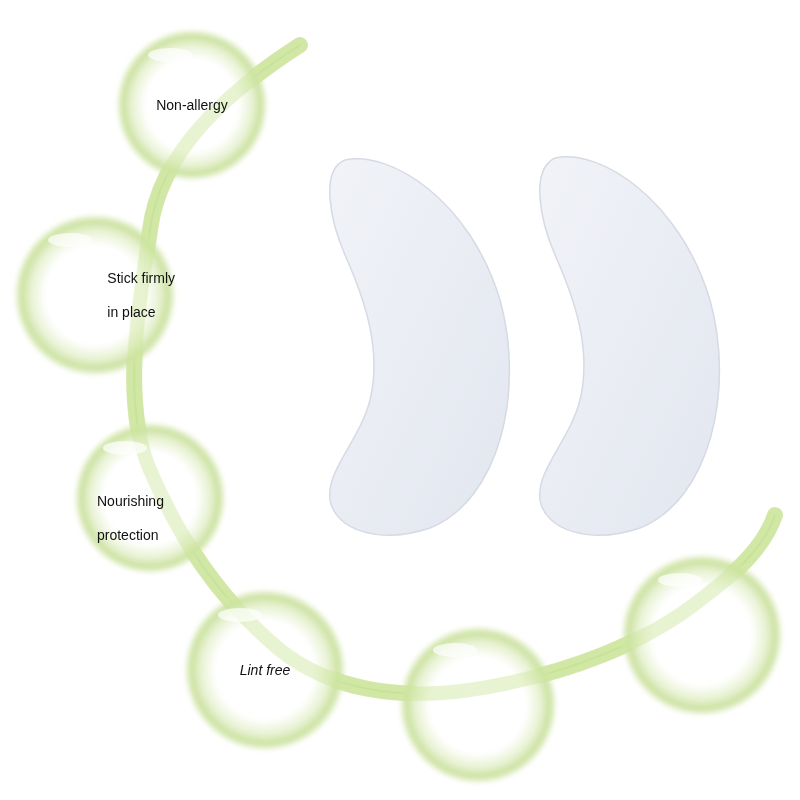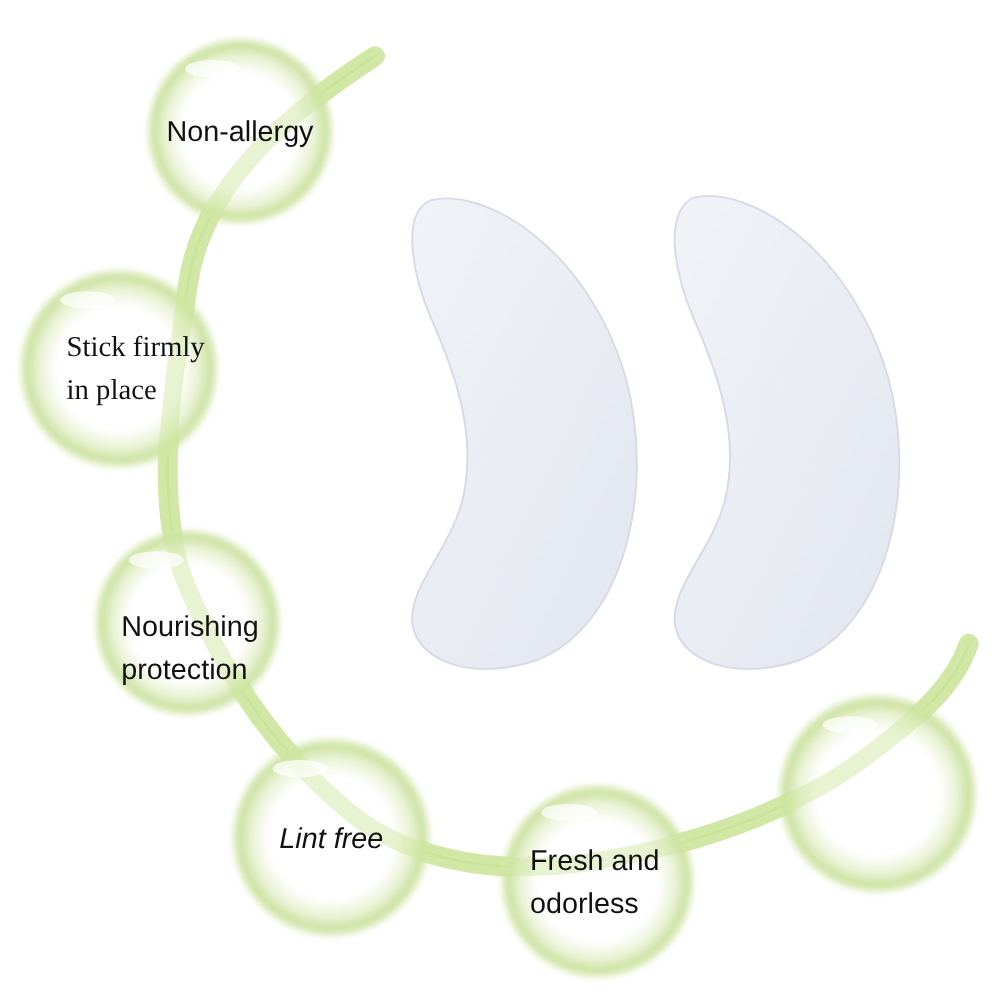--- a/index.html
+++ b/index.html
@@ -2,21 +2,21 @@
 <html><head>
 <meta charset="utf-8">
 <style>
   html, body { margin: 0; padding: 0; background: #ffffff; }
   body { width: 800px; height: 800px; position: relative; overflow: hidden;
          font-family: "Liberation Sans", sans-serif; }
   .canvas { position: absolute; left: 0; top: 0; width: 800px; height: 800px; }
   svg.bg { position: absolute; left: 0; top: 0; }
   .bubble { position: absolute; border-radius: 50%;
             display: flex; align-items: center; justify-content: center; text-align: center; }
-  .bubble-label { position: relative; color: #111; font-size: 23px; line-height: 34px; z-index: 3;
+  .bubble-label { position: relative; color: #111; font-size: 14px; line-height: 34px; z-index: 3;
                   white-space: pre-line; }
 </style>
 </head>
 <body>
 
 <div class="canvas">
 
   <svg class="bg" width="800" height="800" viewBox="0 0 800 800">
     <defs>
       <radialGradient id="bubbleGrad" cx="50%" cy="50%" r="50%">
@@ -63,33 +63,29 @@
       <ellipse cx="240" cy="615" rx="22" ry="7"></ellipse>
       <ellipse cx="455" cy="650" rx="22" ry="7"></ellipse>
       <ellipse cx="680" cy="580" rx="22" ry="7"></ellipse>
     </g>
   </svg>
 
   <div class="bubble" style="left:117px;top:30px;width:150px;height:150px;">
     <span class="bubble-label">Non-allergy</span>
   </div>
 
-  <div class="bubble" style="left:15px;top:215px;width:160px;height:160px;justify-content:center;padding-left:27px;box-sizing:border-box;text-align:left;font-family:Liberation Serif, serif;">
+  <div class="bubble" style="left:15px;top:215px;width:160px;height:160px;justify-content:flex-end;padding-left:27px;box-sizing:border-box;text-align:left;">
     <span class="bubble-label" style="text-align:left;">Stick firmly
 in place</span>
   </div>
 
   <div class="bubble" style="left:75px;top:423px;width:150px;height:150px;justify-content:flex-start;padding-left:22px;box-sizing:border-box;">
     <span class="bubble-label" style="text-align:left;margin-top:40px;">Nourishing
 protection</span>
   </div>
 
   <div class="bubble" style="left:185px;top:590px;width:160px;height:160px;font-style:italic;">
     <span class="bubble-label">Lint free</span>
   </div>
 
-  <div class="bubble" style="left:400px;top:627px;width:156px;height:156px;justify-content:flex-start;padding-left:24px;box-sizing:border-box;">
-    <span class="bubble-label" style="text-align:left;">Fresh and
-odorless</span>
-  </div>
 
 
 </div>
 
 </body></html>

